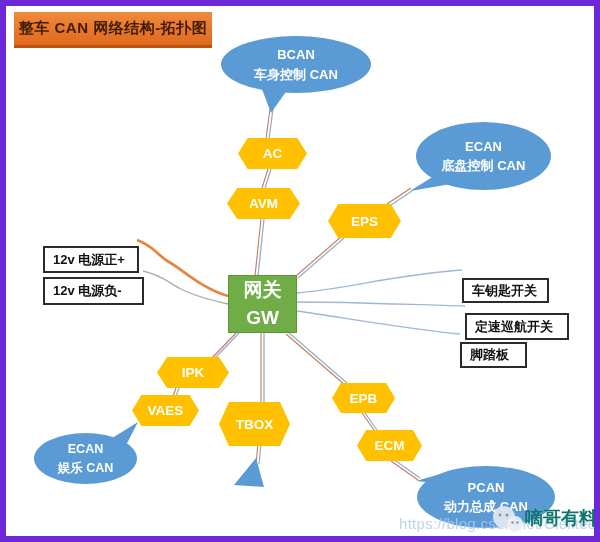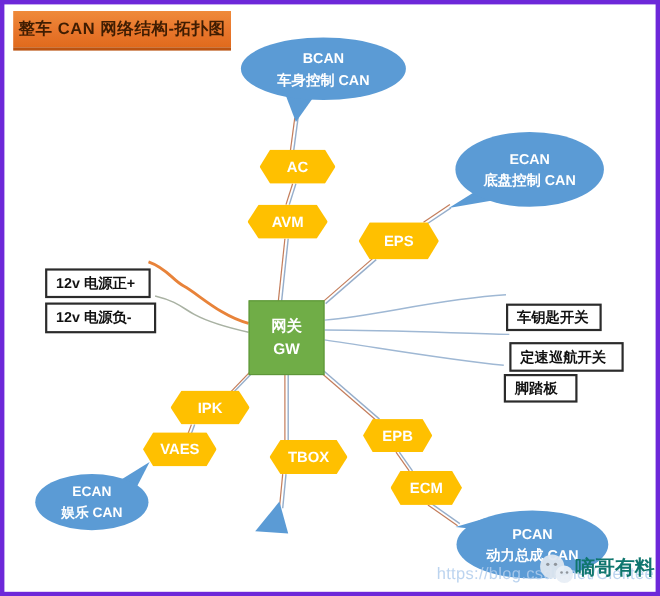--- a/index.html
+++ b/index.html
@@ -1,18 +1,18 @@
 <!DOCTYPE html>
 <html><head>
 <meta charset="utf-8">
 <style>
   html,body{margin:0;padding:0;background:#f5f5f5;}
   #stage{
     position:relative;width:600px;height:542px;background:#ffffff;
-    border:4px solid #6d28d9;box-sizing:border-box;overflow:hidden;
+    border:6px solid #6d28d9;box-sizing:border-box;overflow:hidden;
     font-family:"Liberation Sans","DejaVu Sans",sans-serif;
   }
   svg.layer{position:absolute;left:0;top:0;width:600px;height:542px;pointer-events:none;}
   #wires{z-index:1;} #tails{z-index:2;}
 
   .title{
     position:absolute;left:8px;top:6px;width:198px;height:33px;z-index:4;
     background:linear-gradient(180deg,#ef8a3a 0%,#e8762c 55%,#e06a1c 100%);
     border-bottom:3px solid #bb5311;display:flex;align-items:center;justify-content:center;
     color:#3f1d02;font-weight:bold;font-size:15px;letter-spacing:.5px;
@@ -32,28 +32,28 @@
   .hex{
     position:absolute;z-index:3;background:#FFC000;color:#fff;font-weight:bold;
     font-size:13.5px;display:flex;align-items:center;justify-content:center;
     clip-path:polygon(14% 0,86% 0,100% 50%,86% 100%,14% 100%,0 50%);
   }
   #n-ac{left:232px;top:132px;width:69px;height:31px;}
   #n-avm{left:221px;top:182px;width:73px;height:31px;}
   #n-eps{left:322px;top:198px;width:73px;height:34px;}
   #n-ipk{left:151px;top:351px;width:72px;height:31px;}
   #n-vaes{left:126px;top:389px;width:67px;height:31px;}
-  #n-tbox{left:241px;top:396px;width:71px;height:31px;}
+  #n-tbox{left:213px;top:396px;width:71px;height:44px;}
   #n-epb{left:326px;top:377px;width:63px;height:30px;}
   #n-ecm{left:351px;top:424px;width:65px;height:31px;}
 
   .gw{
-    position:absolute;left:222px;top:269px;width:69px;height:68px;z-index:3;
+    position:absolute;left:222px;top:269px;width:69px;height:58px;z-index:3;
     background:#70AD47;border:1px solid #5e9639;box-sizing:border-box;
-    color:#fff;font-weight:bold;font-size:14px;line-height:1.5;
+    color:#fff;font-weight:bold;font-size:19px;line-height:1.5;
     display:flex;flex-direction:column;align-items:center;justify-content:center;
   }
 
   .whitebox{
     position:absolute;z-index:3;background:#fff;border:2px solid #2b2b2b;
     box-sizing:border-box;color:#111;font-size:13px;font-weight:600;
     display:flex;align-items:center;padding-left:8px;white-space:nowrap;margin-top:20px;
   }
   #p1{left:37px;top:220px;width:96px;height:27px;}
   #p2{left:37px;top:251px;width:101px;height:28px;}

